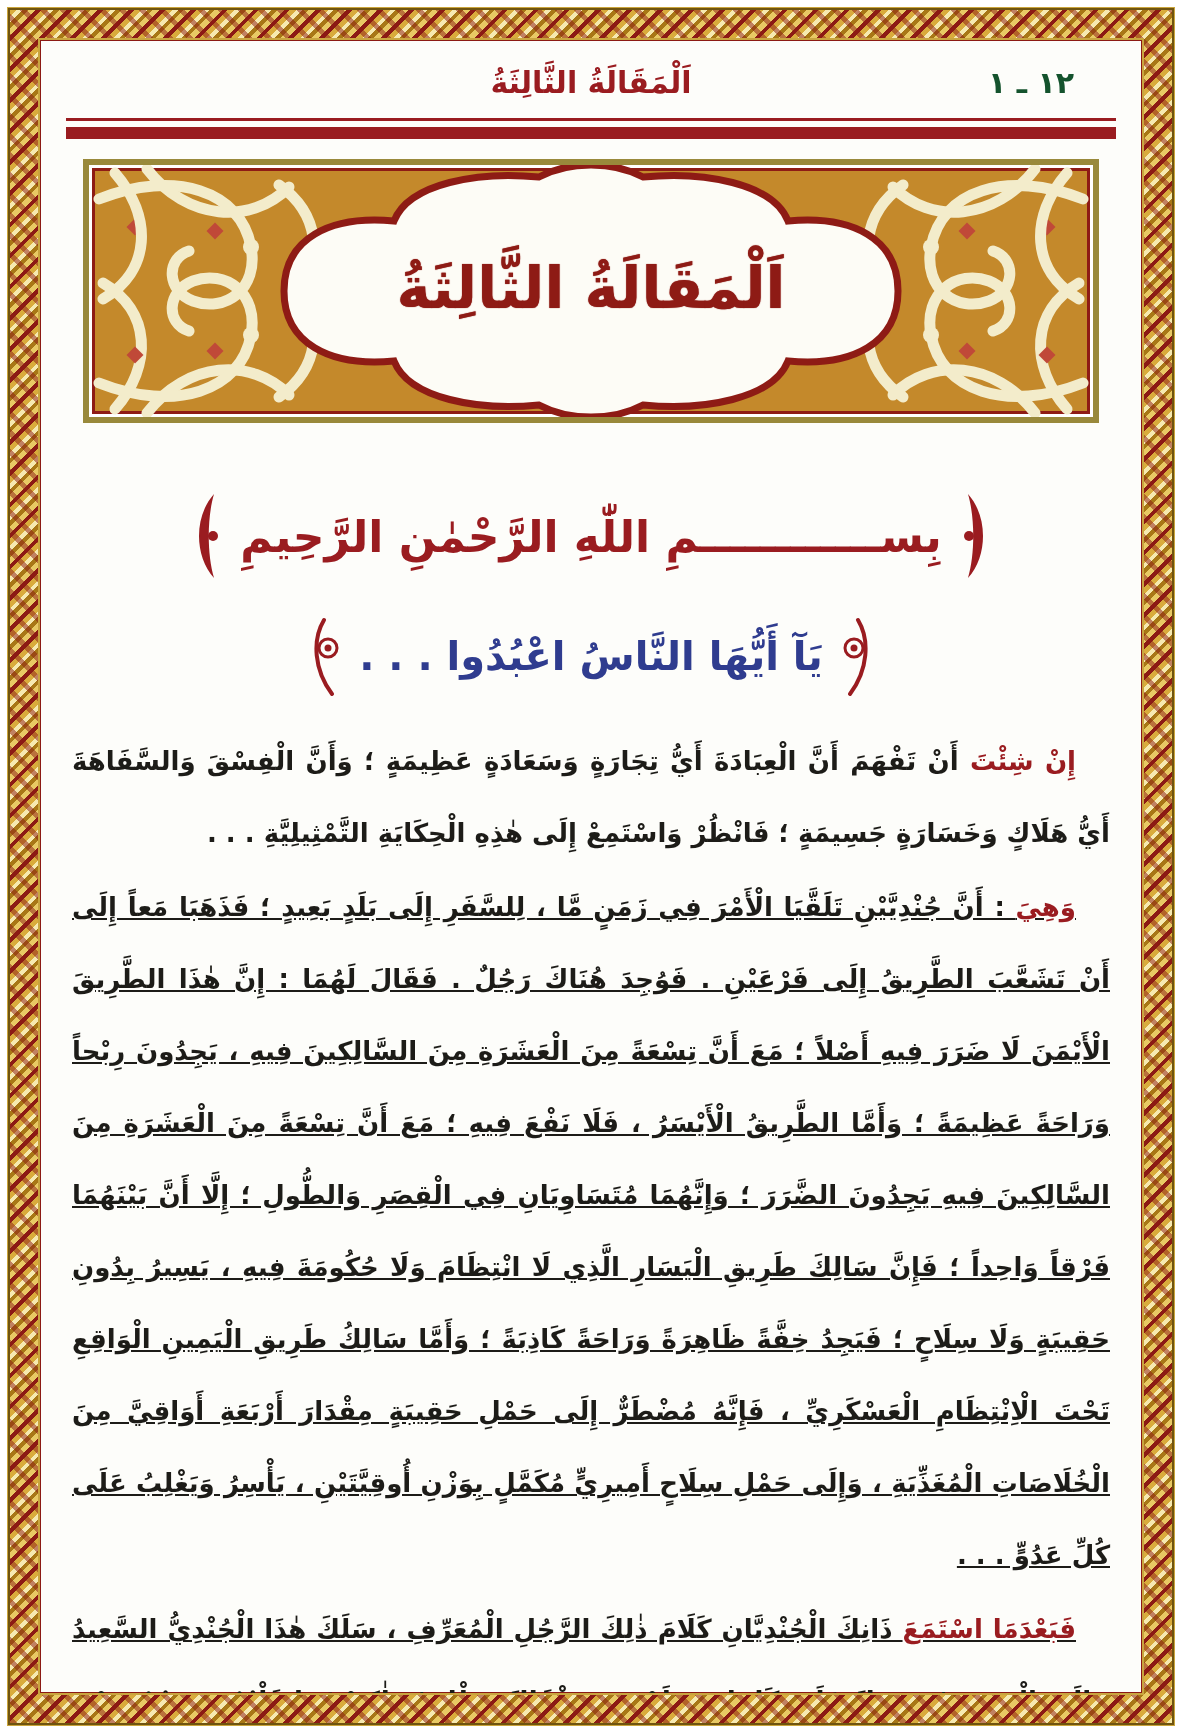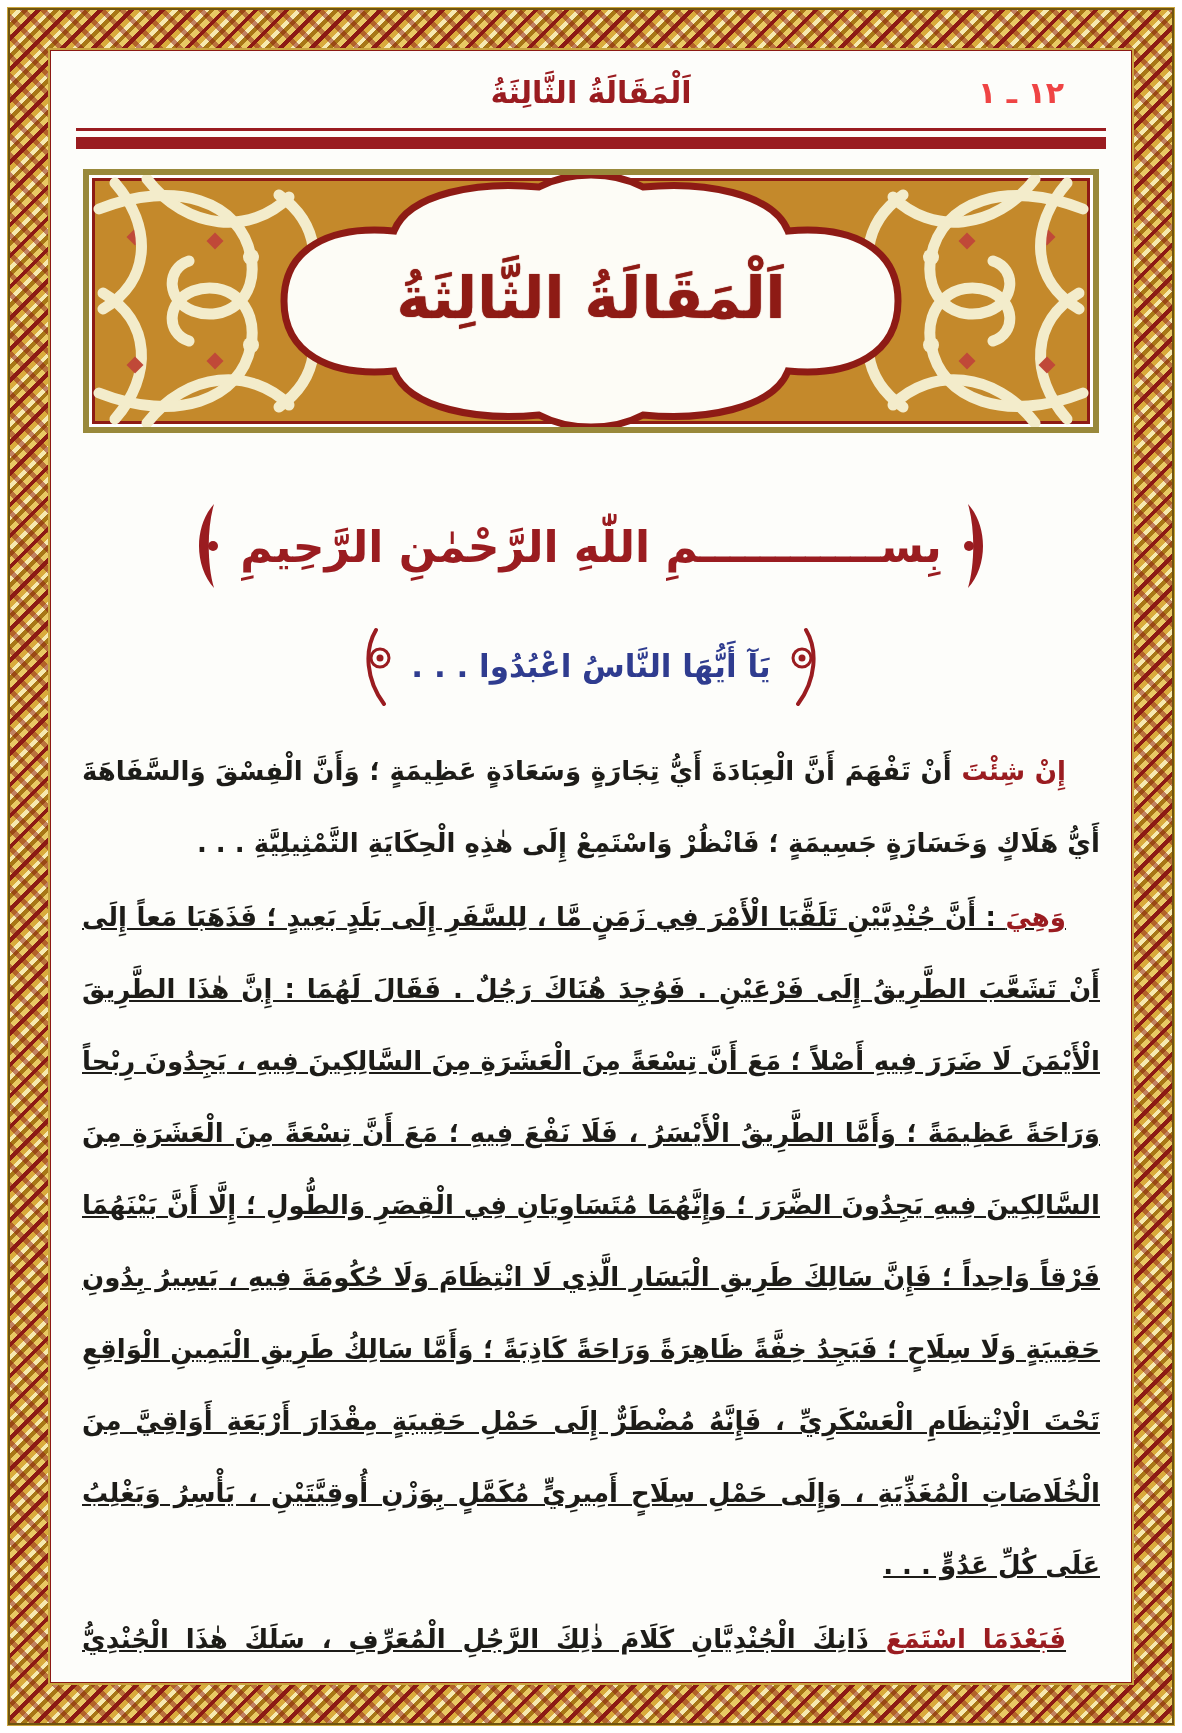--- a/index.html
+++ b/index.html
@@ -19,21 +19,21 @@
   
   .frame {
     box-sizing: border-box;
     width: 100%;
     height: 100%;
     border: 2px solid #6f5410;
     outline: 1px solid #caa53c;
     background-image:
       repeating-linear-gradient(45deg, rgba(140,26,20,0.50) 0 5px, rgba(140,26,20,0) 5px 14px),
       repeating-linear-gradient(-45deg, #f6e9b0 0 4px, #d9ab3c 4px 9px, #8c1a14 9px 13px, #e8c964 13px 18px, #a87716 18px 22px);
-    padding: 38px;
+    padding: 28px;
   }
   .content {
     box-sizing: border-box;
     width: 100%;
     height: 100%;
     background: #fdfdfa;
     border: 2px solid #c9a53f;
     box-shadow: inset 0 0 0 1px #8c1a14;
     padding: 14px 26px 10px 26px;
     overflow: hidden;
@@ -49,21 +49,21 @@
     text-align: center;
     color: #9a1c20;
     font-weight: bold;
     font-size: 30px;
     line-height: 58px;
   }
   .page-number {
     position: absolute;
     right: 42px;
     top: 0;
-    color: #ef4444;
+    color: #14532d;
     font-weight: bold;
     font-size: 30px;
     line-height: 58px;
     letter-spacing: 2px;
   }
   
   .rule-thin  { height: 3px;  background: #9a1c20; margin-top: 6px; }
   .rule-thick { height: 12px; background: #9a1c20; margin-top: 6px; }
   
   .title-box {
@@ -109,21 +109,21 @@
     margin-top: 22px;
     display: flex;
     align-items: center;
     justify-content: center;
     gap: 16px;
     height: 78px;
   }
   .verse-text {
     color: #2f3c8f;
     font-weight: bold;
-    font-size: 31px;
+    font-size: 40px;
     white-space: nowrap;
   }
   
   .body-text {
     margin-top: 30px;
     padding: 0 6px;
     font-size: 26px;
     line-height: 72px;
     color: #1d1c18;
     font-weight: bold;

